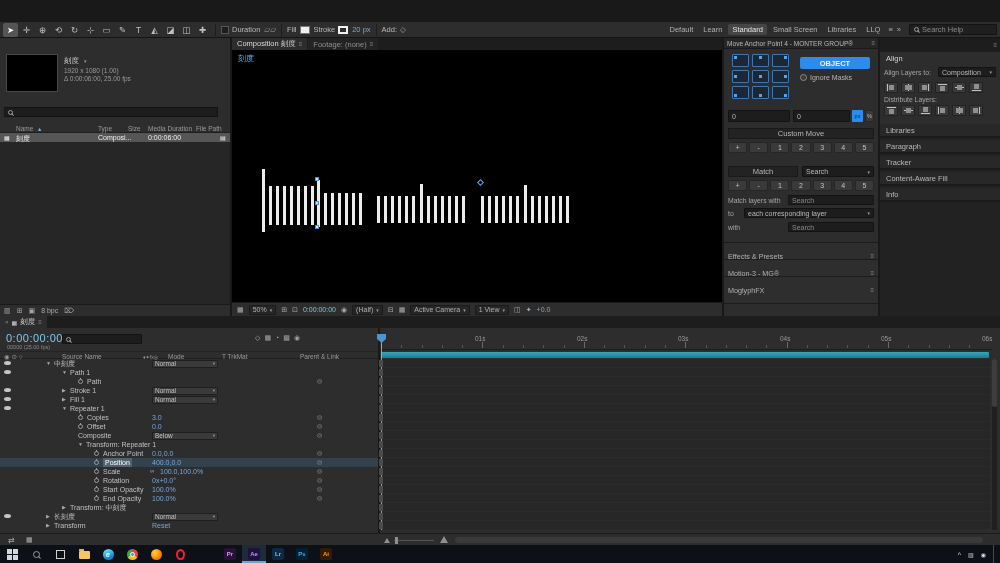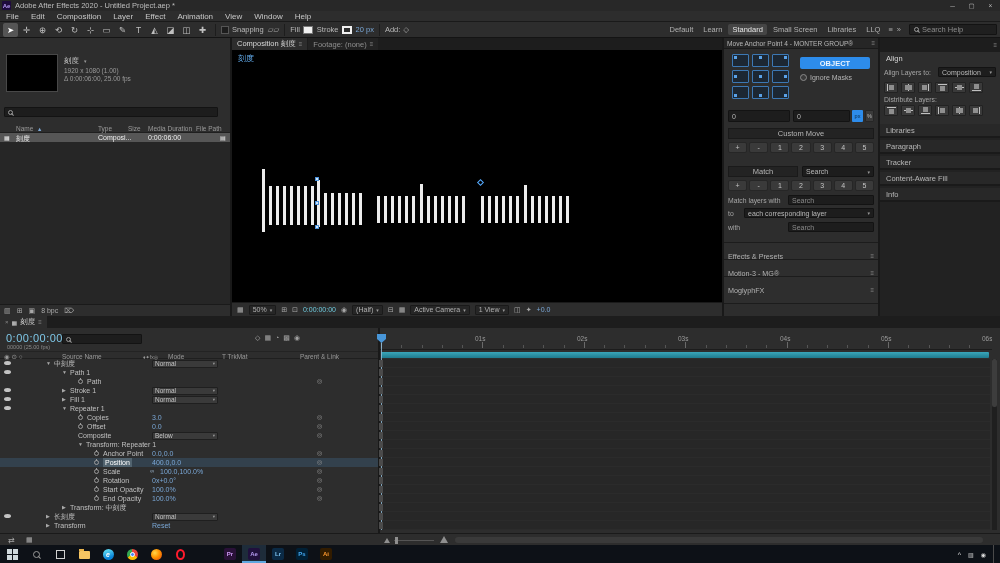--- a/index.html
+++ b/index.html
@@ -150,61 +150,41 @@
   .tile{width:12px;height:12px;border-radius:2px;display:flex;align-items:center;justify-content:center;font-size:6px;font-weight:bold}
   #tray{margin-left:auto;display:flex;align-items:center;gap:7px;padding-right:4px;font-size:7px;color:#ddd}
   .sliver{width:3px;height:18px;border-left:1px solid #4a4a4a}
   .glyph5{font-size:5px;color:#9a9a9a}
 </style>
 </head>
 <body>
 
 <div id="app">
 
-  <div id="titlebar">
-    <span class="ae-badge">Ae</span>
-    <span>Adobe After Effects 2020 - Untitled Project.aep *</span>
-    <div id="win-controls">
-      <span class="winbtn">─</span>
-      <span class="winbtn">▢</span>
-      <span class="winbtn">×</span>
-    </div>
-  </div>
-
-  <div id="menubar">
-      <div class="menu-item">File</div>
-      <div class="menu-item">Edit</div>
-      <div class="menu-item">Composition</div>
-      <div class="menu-item">Layer</div>
-      <div class="menu-item">Effect</div>
-      <div class="menu-item">Animation</div>
-      <div class="menu-item">View</div>
-      <div class="menu-item">Window</div>
-      <div class="menu-item">Help</div>
-    </div>
+
 
   <div id="toolbar">
     <div id="tools">
         <div class="tool active">➤</div>
         <div class="tool">✛</div>
         <div class="tool">⊕</div>
         <div class="tool">⟲</div>
         <div class="tool">↻</div>
         <div class="tool">⊹</div>
         <div class="tool">▭</div>
         <div class="tool">✎</div>
         <div class="tool">T</div>
         <div class="tool">◭</div>
         <div class="tool">◪</div>
         <div class="tool">◫</div>
         <div class="tool">✚</div>
       </div>
     <span class="vsep"></span>
     <span class="checkbox"></span>
-    <span>Snapping</span>
+    <span>Duration</span>
     <span class="ic" style="margin-left:4px">▱</span>
     <span class="ic">▱</span>
     <span class="vsep"></span>
     <span>Fill</span>
     <span class="swatch"></span>
     <span>Stroke</span>
     <span class="swatch hollow"></span>
     <span class="blue">20 px</span>
     <span class="vsep"></span>
     <span>Add:</span>

